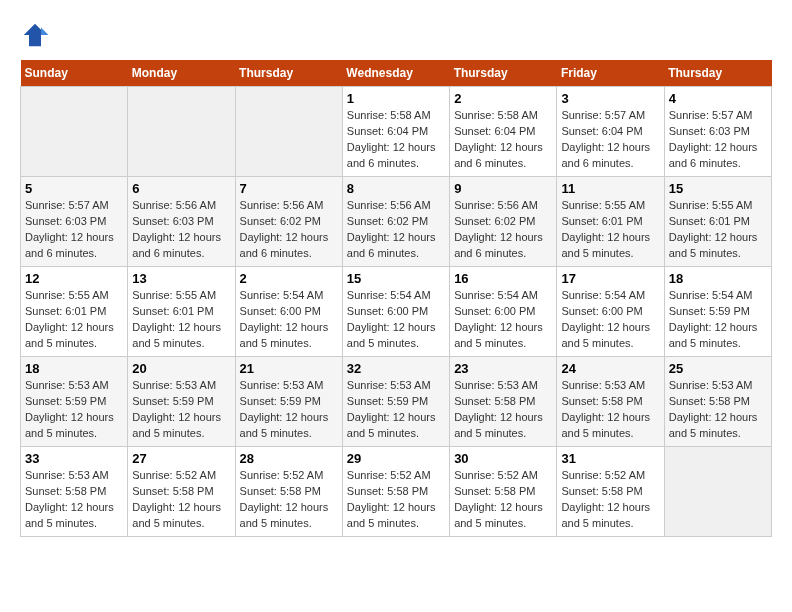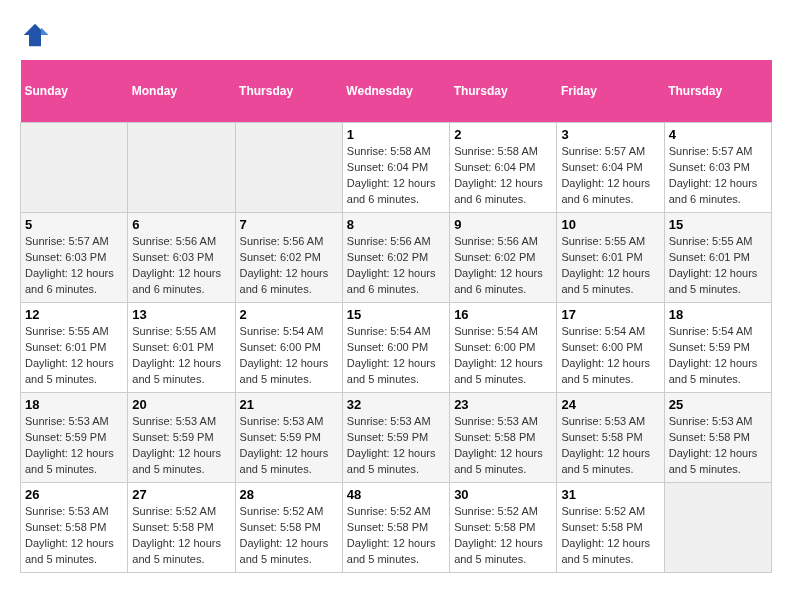--- a/index.html
+++ b/index.html
@@ -43,23 +43,23 @@
     .location {
       font-size: 15px;
       color: #444;
     }
     table {
       width: 100%;
       border-collapse: collapse;
       font-size: 11px;
     }
     thead tr th {
-      background-color: #ec4899;
+      background-color: #c2410c;
       color: #fff;
-      padding: 24px 4px;
+      padding: 6px 4px;
       text-align: left;
       font-size: 12px;
       font-weight: bold;
     }
     tbody tr td {
       border: 1px solid #ccc;
       vertical-align: top;
       padding: 4px;
       width: 107px;
       min-height: 80px;
@@ -178,21 +178,21 @@
 and 6 minutes.</div>
         </td>
         <td>
           <div class="day-number">9</div>
           <div class="day-info" style="white-space: pre-line;">Sunrise: 5:56 AM
 Sunset: 6:02 PM
 Daylight: 12 hours
 and 6 minutes.</div>
         </td>
         <td>
-          <div class="day-number">10</div>
+          <div class="day-number">11</div>
           <div class="day-info" style="white-space: pre-line;">Sunrise: 5:55 AM
 Sunset: 6:01 PM
 Daylight: 12 hours
 and 5 minutes.</div>
         </td>
         <td>
           <div class="day-number">15</div>
           <div class="day-info" style="white-space: pre-line;">Sunrise: 5:55 AM
 Sunset: 6:01 PM
 Daylight: 12 hours
@@ -296,42 +296,42 @@
         <td>
           <div class="day-number">25</div>
           <div class="day-info" style="white-space: pre-line;">Sunrise: 5:53 AM
 Sunset: 5:58 PM
 Daylight: 12 hours
 and 5 minutes.</div>
         </td>
       </tr>
       <tr>
         <td>
-          <div class="day-number">26</div>
+          <div class="day-number">33</div>
           <div class="day-info" style="white-space: pre-line;">Sunrise: 5:53 AM
 Sunset: 5:58 PM
 Daylight: 12 hours
 and 5 minutes.</div>
         </td>
         <td>
           <div class="day-number">27</div>
           <div class="day-info" style="white-space: pre-line;">Sunrise: 5:52 AM
 Sunset: 5:58 PM
 Daylight: 12 hours
 and 5 minutes.</div>
         </td>
         <td>
           <div class="day-number">28</div>
           <div class="day-info" style="white-space: pre-line;">Sunrise: 5:52 AM
 Sunset: 5:58 PM
 Daylight: 12 hours
 and 5 minutes.</div>
         </td>
         <td>
-          <div class="day-number">48</div>
+          <div class="day-number">29</div>
           <div class="day-info" style="white-space: pre-line;">Sunrise: 5:52 AM
 Sunset: 5:58 PM
 Daylight: 12 hours
 and 5 minutes.</div>
         </td>
         <td>
           <div class="day-number">30</div>
           <div class="day-info" style="white-space: pre-line;">Sunrise: 5:52 AM
 Sunset: 5:58 PM
 Daylight: 12 hours

